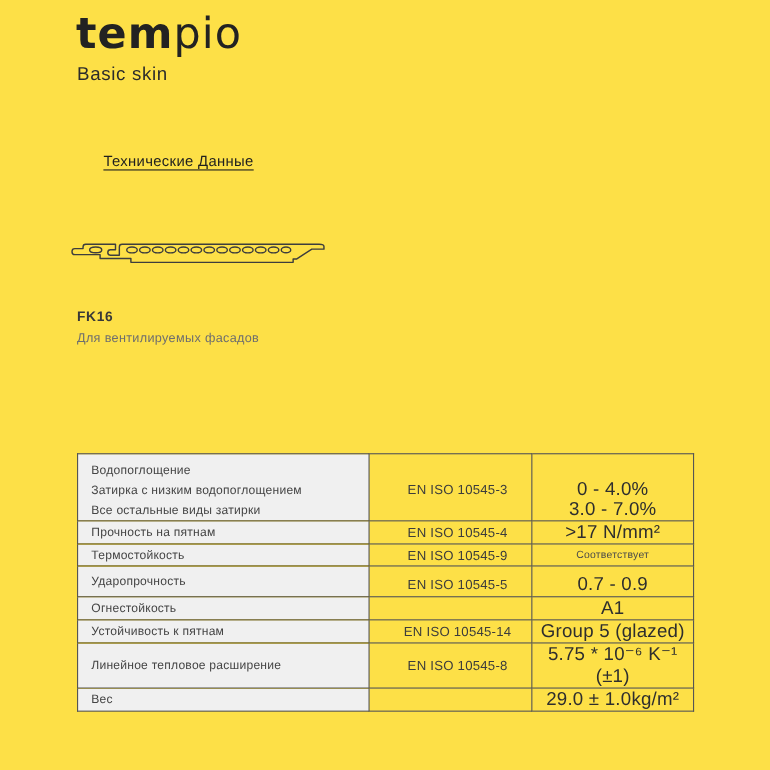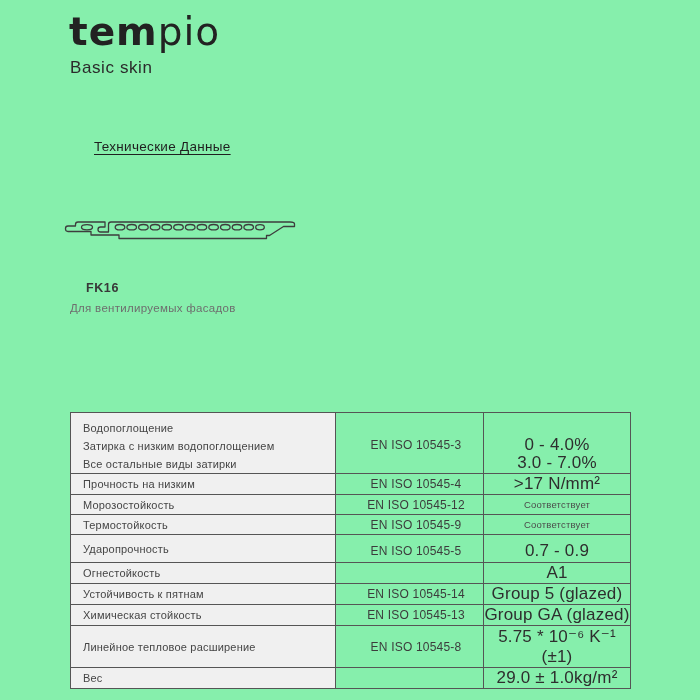--- a/index.html
+++ b/index.html
@@ -7,21 +7,21 @@
     --cell_bg:#f0f0f0;
     --text:#3a3a3a;
     --muted:#6e6e6e;
     --line:#3d3d3d;
   }
   *{margin:0;padding:0;box-sizing:border-box;}
   html,body{background:#ffffff;}
   .page{
     position:relative;
     width:700px;height:700px;
-    background:#86efac;
+    background:#fde047;
     font-family:"Liberation Sans","DejaVu Sans",sans-serif;
     color:var(--text);
     overflow:hidden;
   }
   
   .logo{
     position:absolute;left:69px;top:11px;
     font-family:"DejaVu Sans","Liberation Sans",sans-serif;
     font-size:39px;line-height:1.1;color:#222222;letter-spacing:1px;
   }
@@ -38,21 +38,21 @@
     text-decoration:underline;
     text-underline-offset:3px;
     margin-left:16px;
   }
   
   .drawing{position:absolute;left:62px;top:215px;width:242px;height:30px;}
   .drawing svg{display:block;width:100%;height:100%;}
   
   .code{
     position:absolute;left:70px;top:281px;
-    font-size:12.5px;font-weight:600;color:#383838;letter-spacing:0.6px;margin-left:16px;
+    font-size:12.5px;font-weight:600;color:#383838;letter-spacing:0.6px;
   }
   .desc{
     position:absolute;left:70px;top:302px;
     font-size:11.5px;color:var(--muted);letter-spacing:0.3px;
   }
   
   table.spec{
     position:absolute;left:70px;top:412px;
     border-collapse:collapse;
     width:560px;
@@ -128,28 +128,23 @@
           <div class="ln">Все остальные виды затирки</div>
         </td>
         <td class="c2 top">EN ISO 10545-3</td>
         <td class="c3 top">
           <div class="ln"></div>
           <div class="ln">0 - 4.0%</div>
           <div class="ln">3.0 - 7.0%</div>
         </td>
       </tr>
       <tr class="r-std">
-        <td class="c1">Прочность на низким</td>
+        <td class="c1">Прочность на пятнам</td>
         <td class="c2">EN ISO 10545-4</td>
         <td class="c3">&gt;17 N/mm²</td>
-      </tr>
-      <tr class="r-std">
-        <td class="c1">Морозостойкость</td>
-        <td class="c2">EN ISO 10545-12</td>
-        <td class="c3 small">Соответствует</td>
       </tr>
       <tr class="r-std">
         <td class="c1">Термостойкость</td>
         <td class="c2">EN ISO 10545-9</td>
         <td class="c3 small">Соответствует</td>
       </tr>
       <tr class="r-tall">
         <td class="c1">Ударопрочность</td>
         <td class="c2 top">EN ISO 10545-5</td>
         <td class="c3 top">0.7 - 0.9</td>
@@ -158,25 +153,20 @@
         <td class="c1">Огнестойкость</td>
         <td class="c2"></td>
         <td class="c3">A1</td>
       </tr>
       <tr class="r-std">
         <td class="c1">Устойчивость к пятнам</td>
         <td class="c2">EN ISO 10545-14</td>
         <td class="c3">Group 5 (glazed)</td>
       </tr>
       <tr class="r-std">
-        <td class="c1">Химическая стойкость</td>
-        <td class="c2">EN ISO 10545-13</td>
-        <td class="c3">Group GA (glazed)</td>
-      </tr>
-      <tr class="r-std">
         <td class="c1">Линейное тепловое расширение</td>
         <td class="c2">EN ISO 10545-8</td>
         <td class="c3">5.75 * 10⁻⁶ K⁻¹ (±1)</td>
       </tr>
       <tr class="r-std">
         <td class="c1">Вес</td>
         <td class="c2"></td>
         <td class="c3">29.0 ± 1.0kg/m²</td>
       </tr>
     </tbody>

